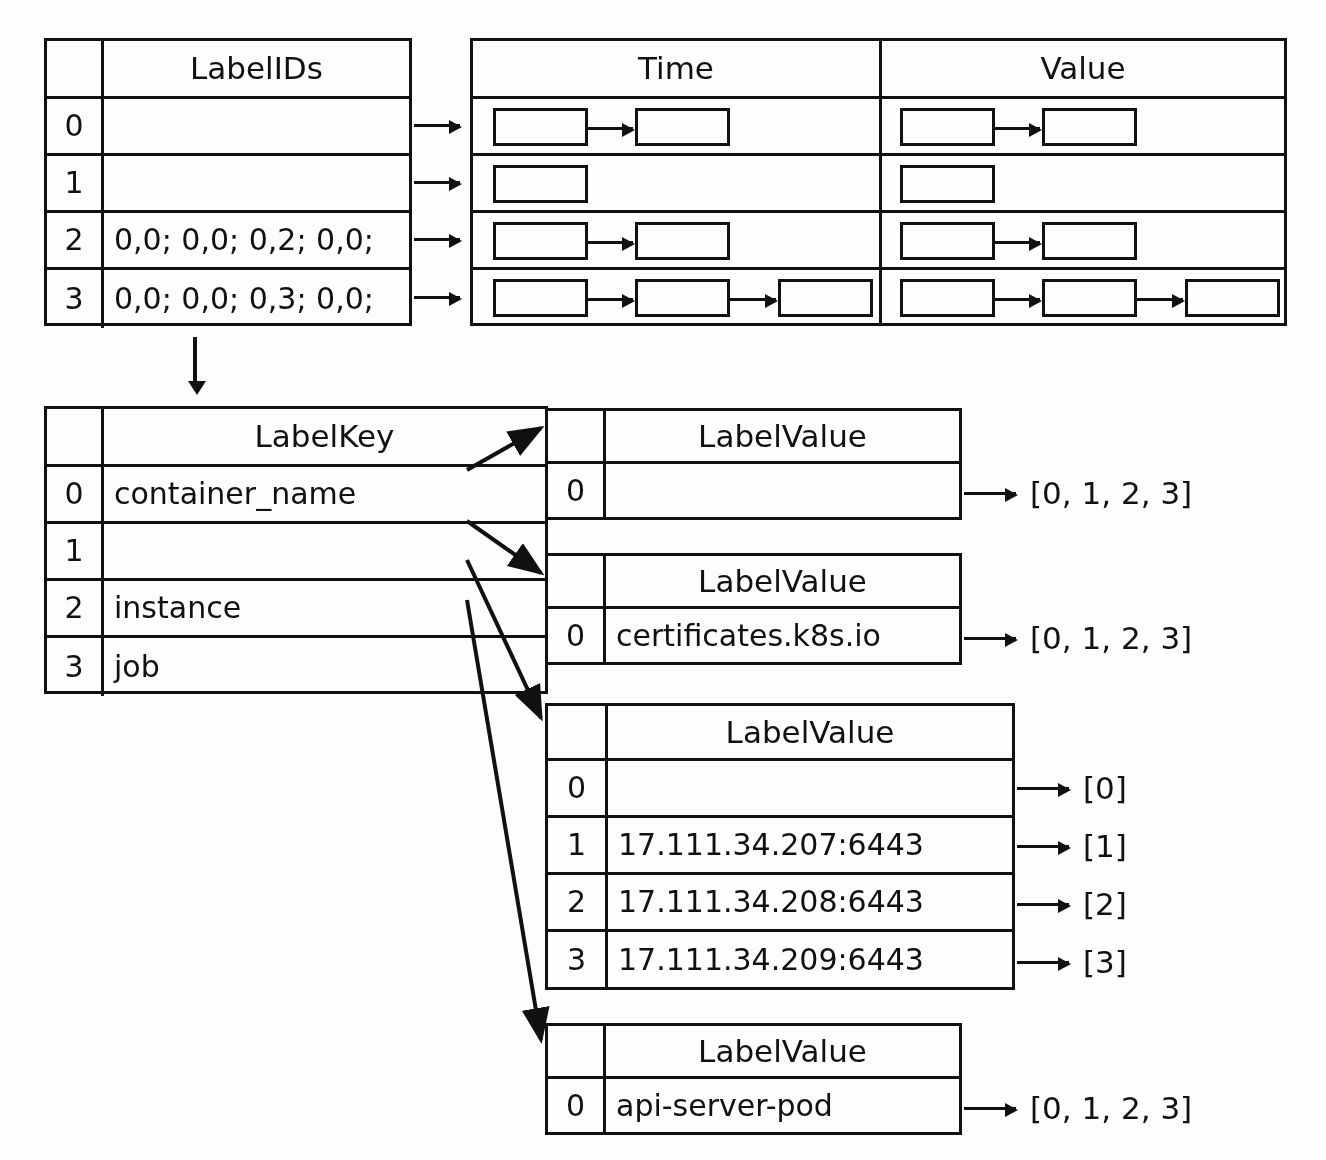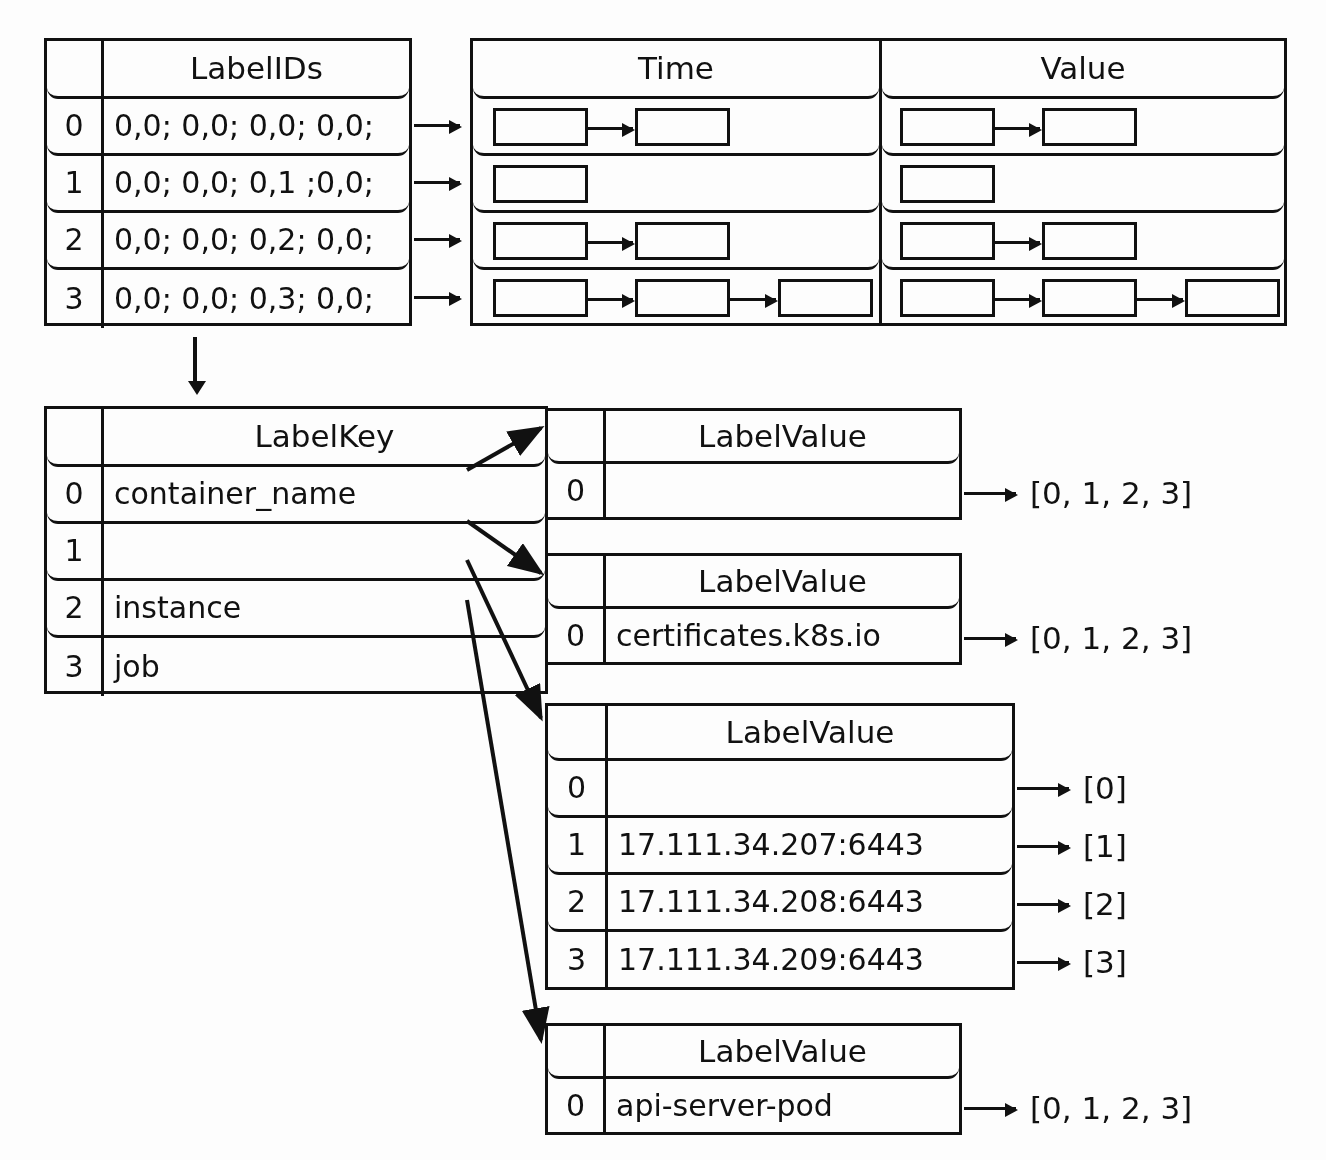--- a/index.html
+++ b/index.html
@@ -24,21 +24,20 @@
     position: absolute;
     box-sizing: border-box;
     border: 3px solid #111;
     background: #fdfdfd;
   }
   .trow {
     display: flex;
     box-sizing: border-box;
     width: 100%;
     border-bottom: 3px solid #111;
-    border-radius: 11px;
   }
   .trow:last-child { border-bottom: none; }
   .idx {
     box-sizing: border-box;
     flex: 0 0 auto;
     border-right: 3px solid #111;
     display: flex;
     align-items: center;
     justify-content: center;
     font-size: 30px;
@@ -120,25 +119,23 @@
 
 <div id="canvas">
 
   <div class="tbl" style="left:44px; top:38px; width:368px; height:288px;">
     <div class="trow hdr" style="height:58px;">
       <div class="idx" style="width:57px;"></div>
       <div class="cellbody ctr">LabelIDs</div>
     </div>
     <div class="trow" style="height:57px;">
       <div class="idx" style="width:57px;">0</div>
-      <div class="cellbody lft">0,0; 0,0; 0,0; 0,0;</div>
     </div>
     <div class="trow" style="height:57px;">
       <div class="idx" style="width:57px;">1</div>
-      <div class="cellbody lft">0,0; 0,0; 0,1 ;0,0;</div>
     </div>
     <div class="trow" style="height:57px;">
       <div class="idx" style="width:57px;">2</div>
       <div class="cellbody lft">0,0; 0,0; 0,2; 0,0;</div>
     </div>
     <div class="trow" style="height:58px;">
       <div class="idx" style="width:57px;">3</div>
       <div class="cellbody lft">0,0; 0,0; 0,3; 0,0;</div>
     </div>
   </div>

